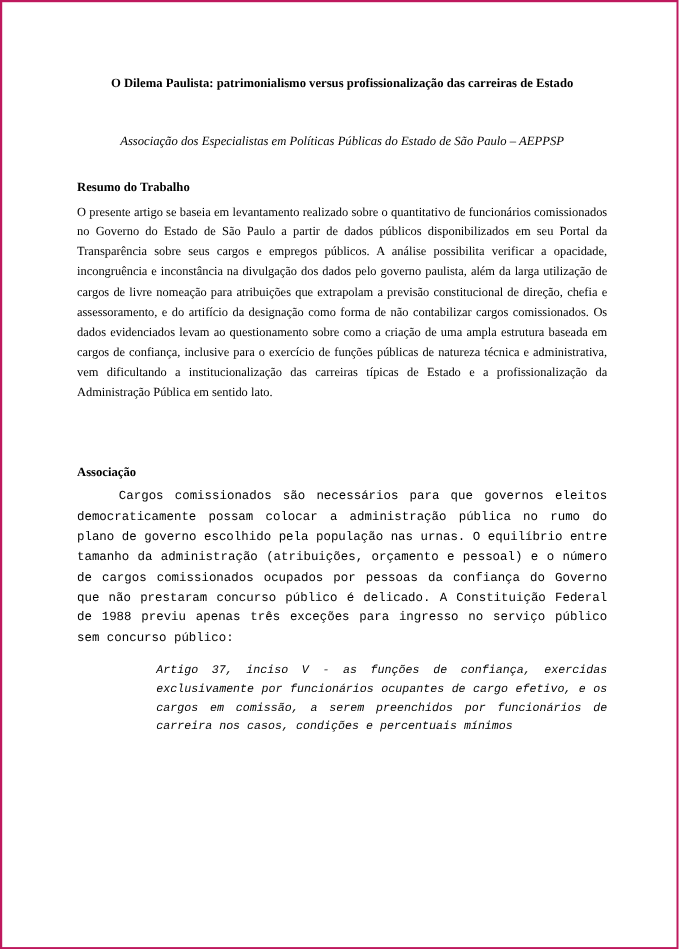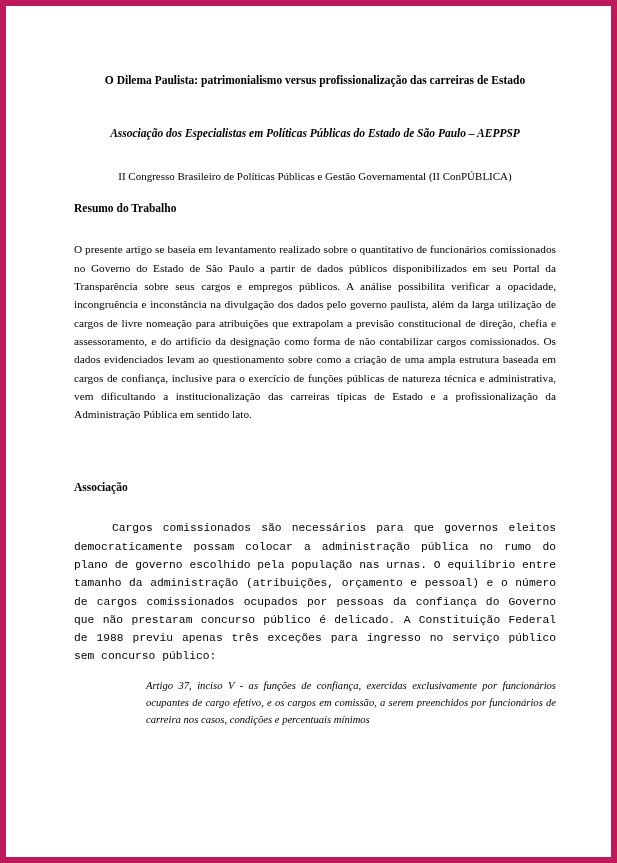--- a/index.html
+++ b/index.html
@@ -9,42 +9,42 @@
   }
   body {
     font-family: "Liberation Serif", serif;
   }
   .page {
     position: relative;
     width: 617px;
     height: 863px;
     box-sizing: border-box;
     background: #ffffff;
-    border: 6px solid #be185d;
+    border: 2px solid #be185d;
     overflow: hidden;
   }
   .content {
     position: absolute;
     left: 68px;
     top: 52px;
     width: 482px;
   }
   .doc-title {
     font-size: 11.5px;
     font-weight: bold;
     text-align: center;
     line-height: 1.5;
     margin: 0 0 0 0;
     padding: 14px 4px 0 4px;
     color: #000;
   }
   .association {
     font-size: 11.5px;
     font-style: italic;
-    font-weight: bold;
+    font-weight: normal;
     text-align: center;
     line-height: 1.5;
     margin: 36px 0 0 0;
     color: #000;
   }
   .event {
     font-size: 11px;
     text-align: center;
     line-height: 1.45;
     margin: 26px 0 0 0;
@@ -54,21 +54,21 @@
   .section-head {
     font-size: 11.5px;
     font-weight: bold;
     margin: 18px 0 0 0;
     color: #000;
   }
   .para {
     font-size: 11.3px;
     text-align: justify;
     line-height: 1.62;
-    margin: 26px 0 0 0;
+    margin: 7px 0 0 0;
     color: #000;
   }
   .para.indent {
     text-indent: 38px;
     font-family: Liberation Mono, monospace;
   }
   .keywords {
     font-size: 11.3px;
     text-align: justify;
     line-height: 1.62;
@@ -76,35 +76,35 @@
     color: #000;
   }
   .quote {
     font-size: 10.6px;
     font-style: italic;
     text-align: justify;
     line-height: 1.6;
     margin: 12px 0 0 0;
     padding-left: 72px;
     color: #000;
+    font-family: Liberation Mono, monospace;
   }
   .gap-lg { height: 20px; }
 </style>
 </head>
 <body>
 
 <div class="page">
   <div class="content">
 
     <h1 class="doc-title">O Dilema Paulista: patrimonialismo versus profissionalização das carreiras de Estado</h1>
 
     <div class="association">Associação dos Especialistas em Políticas Públicas do Estado de São Paulo – AEPPSP</div>
 
     <div class="event">
-      <div>II Congresso Brasileiro de Políticas Públicas e Gestão Governamental (II ConPÚBLICA)</div>
     </div>
 
     <h2 class="section-head">Resumo do Trabalho</h2>
     <p class="para">O presente artigo se baseia em levantamento realizado sobre o quantitativo de funcionários comissionados no Governo do Estado de São Paulo a partir de dados públicos disponibilizados em seu Portal da Transparência sobre seus cargos e empregos públicos. A análise possibilita verificar a opacidade, incongruência e inconstância na divulgação dos dados pelo governo paulista, além da larga utilização de cargos de livre nomeação para atribuições que extrapolam a previsão constitucional de direção, chefia e assessoramento, e do artifício da designação como forma de não contabilizar cargos comissionados. Os dados evidenciados levam ao questionamento sobre como a criação de uma ampla estrutura baseada em cargos de confiança, inclusive para o exercício de funções públicas de natureza técnica e administrativa, vem dificultando a institucionalização das carreiras típicas de Estado e a profissionalização da Administração Pública em sentido lato.</p>
 
     <div class="gap-lg"></div>
 
 
     <div class="gap-lg"></div>
 

